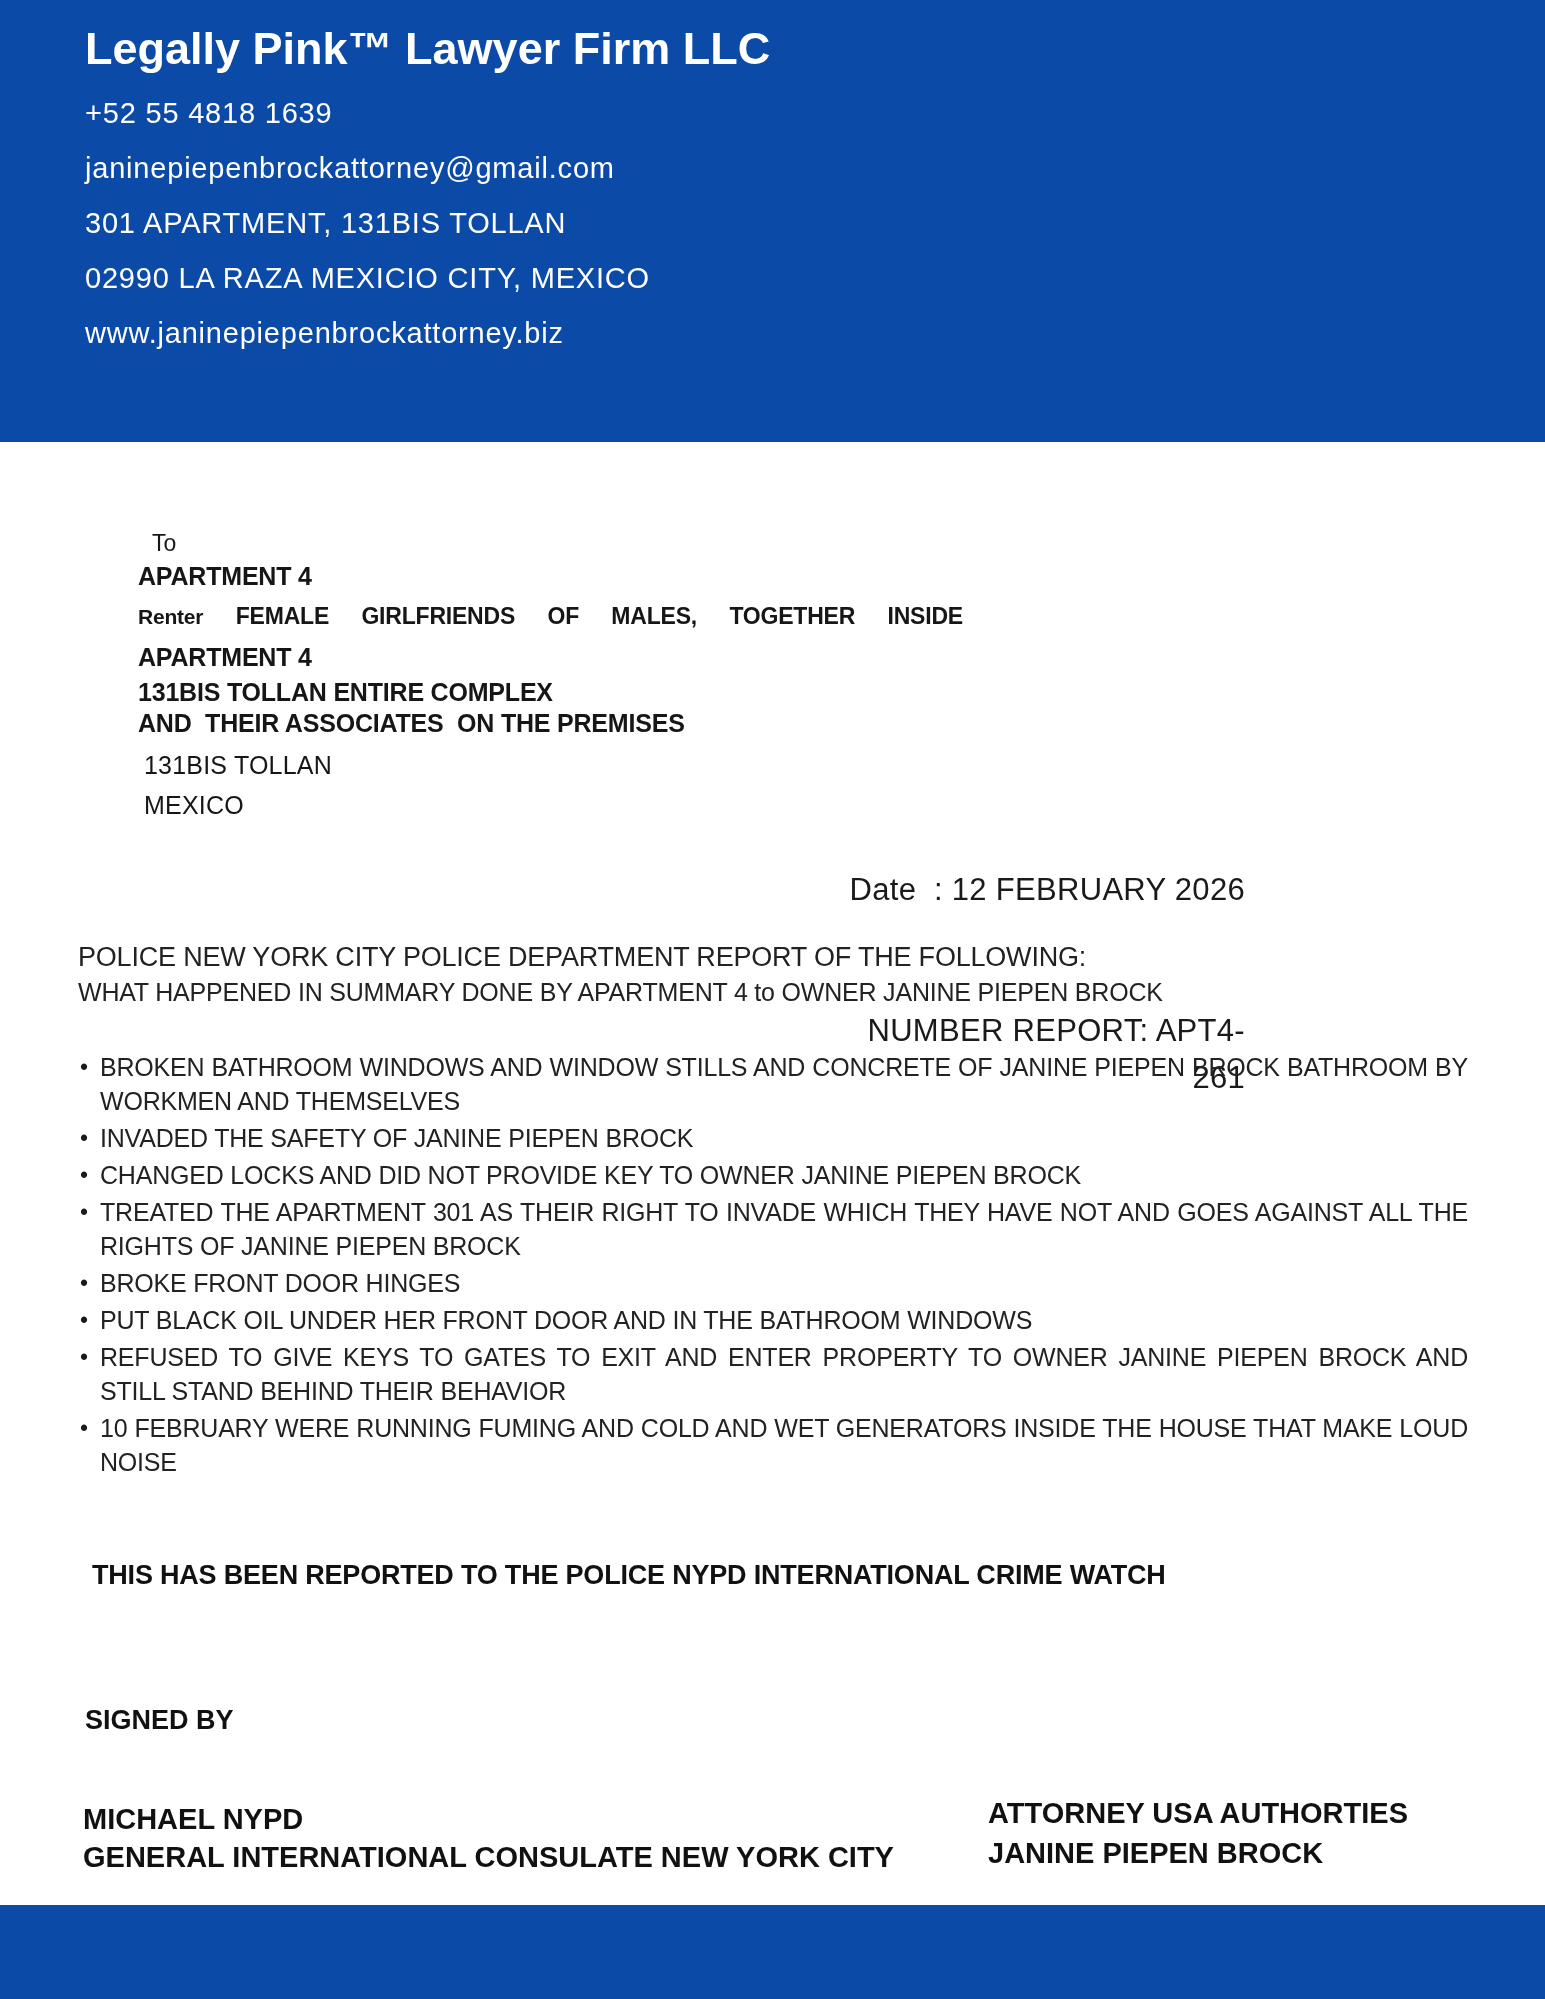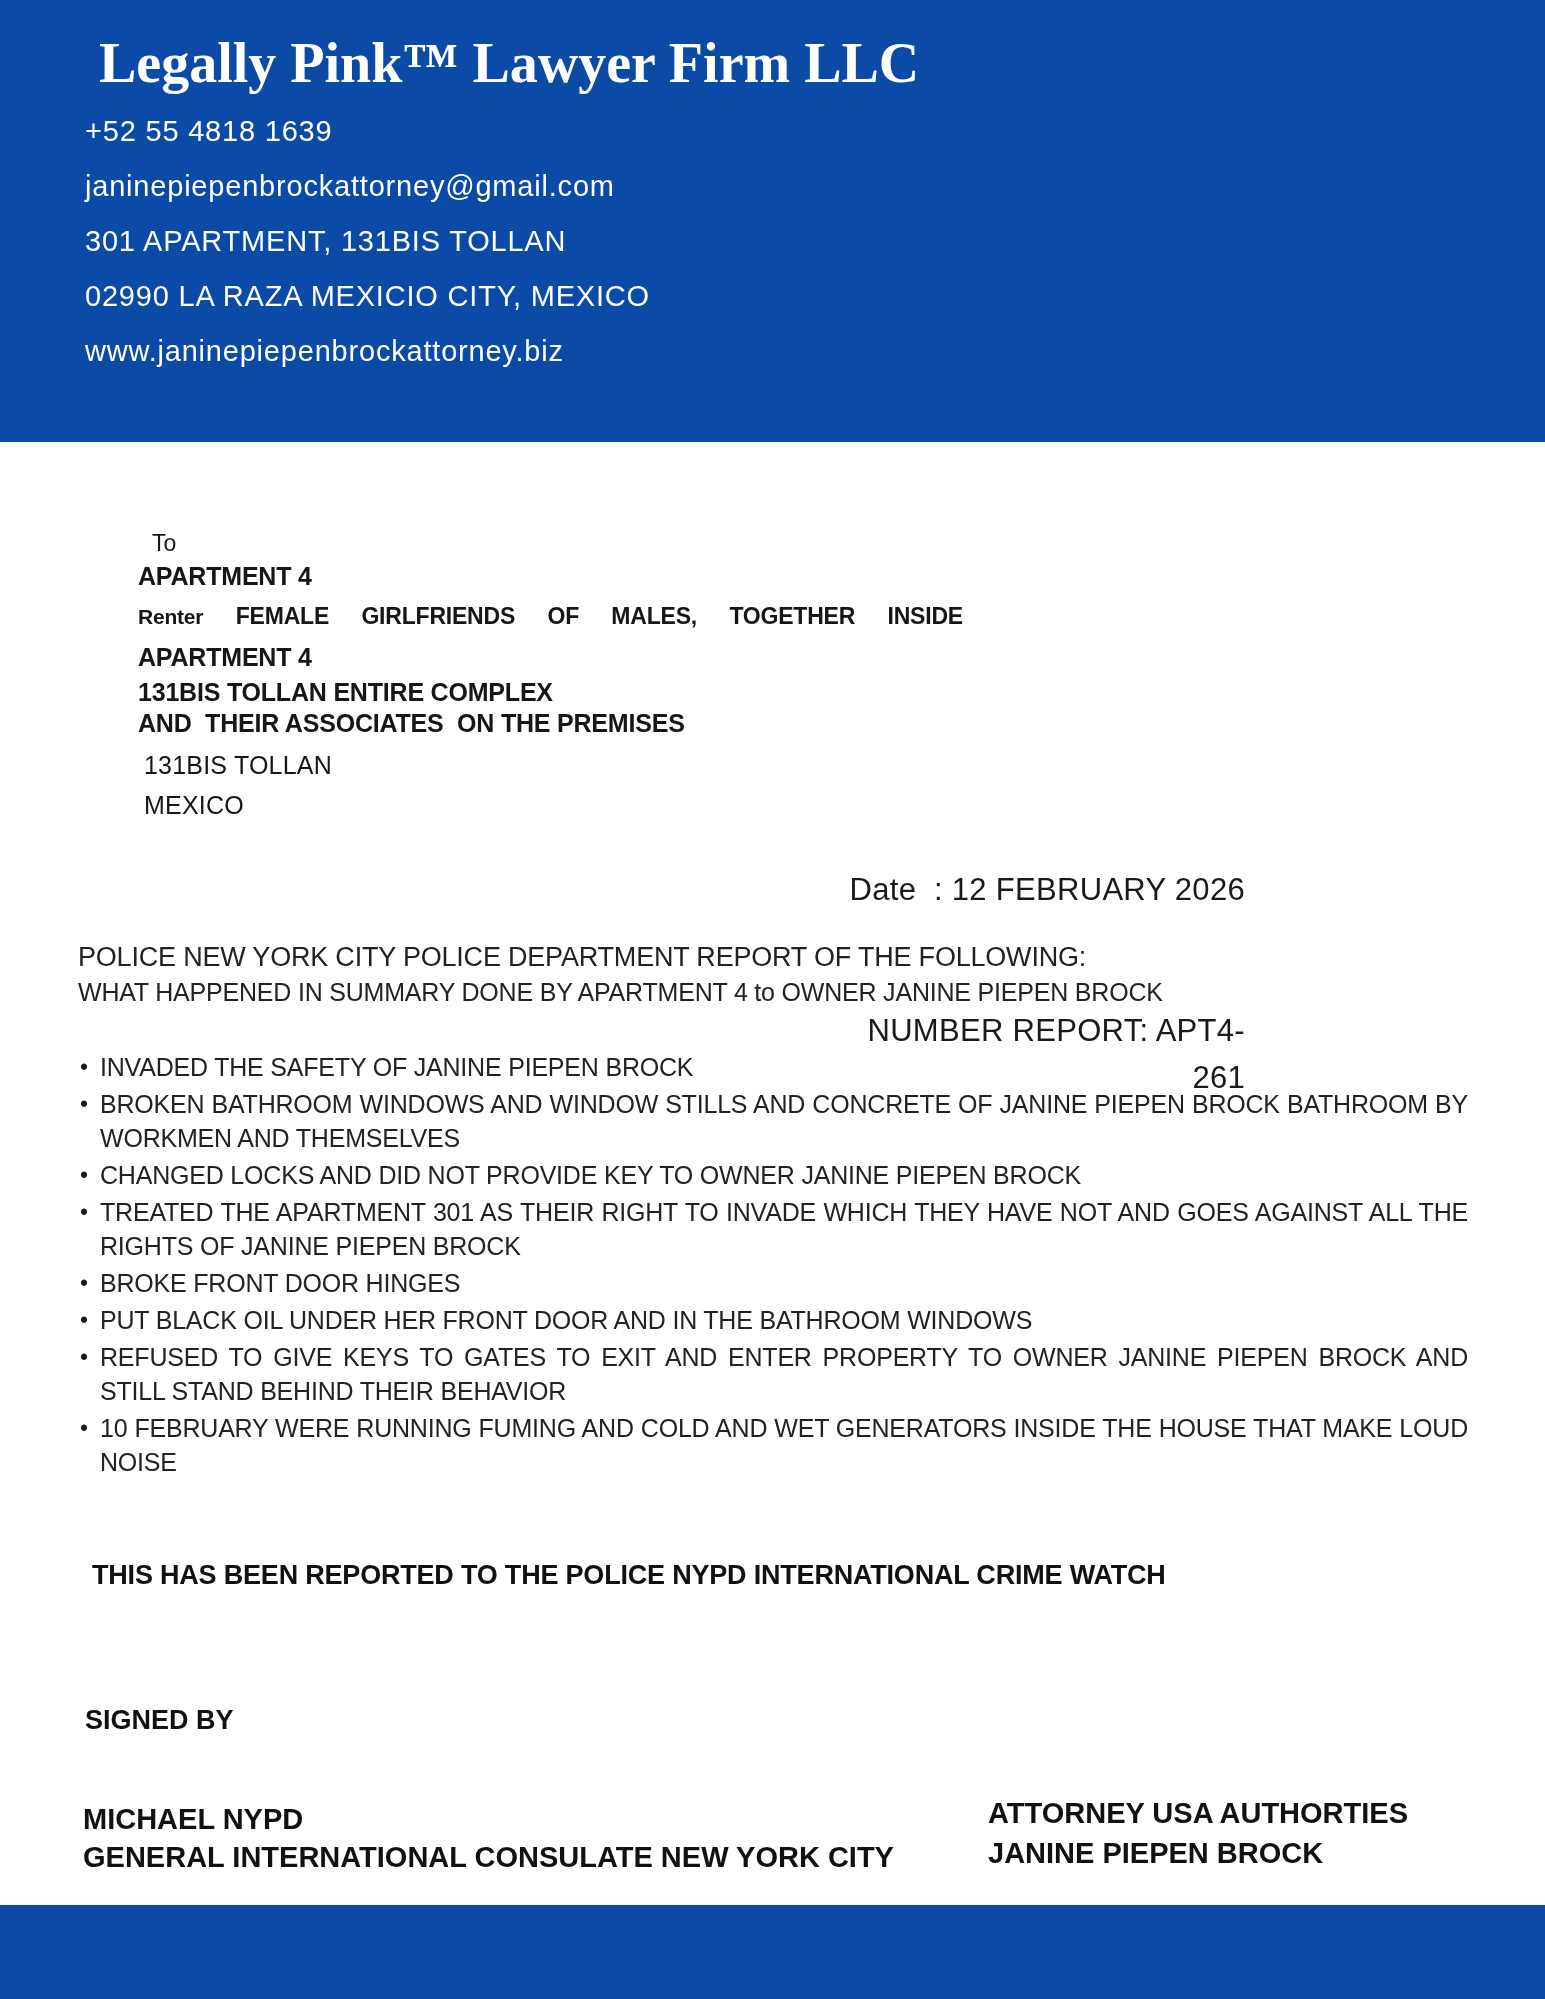--- a/index.html
+++ b/index.html
@@ -17,26 +17,25 @@
   
   .letterhead {
     position: absolute;
     top: 0; left: 0; right: 0;
     height: 442px;
     box-sizing: border-box;
     padding: 22px 40px 0 85px;
     color: #ffffff;
   }
   .firm-name {
-    margin: 14px;
-    font-size: 56px;
+    margin: 0;
+    font-size: 45px;
     font-weight: 700;
     line-height: 54px;
     letter-spacing: 0px;
-    font-family: Liberation Serif, serif;
   }
   .attorney-name {
     margin: 8px 0 0 0;
     font-size: 41px;
     font-weight: 700;
     line-height: 50px;
     letter-spacing: -0.5px;
   }
   .contact-block { margin-top: 10px; }
   .contact-line {
@@ -199,22 +198,22 @@
     <div>Date  : 12 FEBRUARY 2026</div>
     <div>NUMBER REPORT: APT4-261</div>
   </section>
 
   <section class="report-head">
     <div class="report-heading">POLICE NEW YORK CITY POLICE DEPARTMENT REPORT OF THE FOLLOWING:</div>
     <div class="report-subheading">WHAT HAPPENED IN SUMMARY DONE BY APARTMENT 4 to OWNER JANINE PIEPEN BROCK</div>
   </section>
 
   <ul class="report-list">
+    <li>BROKEN BATHROOM WINDOWS AND WINDOW STILLS AND CONCRETE OF JANINE PIEPEN BROCK BATHROOM BY WORKMEN AND THEMSELVES</li>
     <li>INVADED THE SAFETY OF JANINE PIEPEN BROCK</li>
-    <li>BROKEN BATHROOM WINDOWS AND WINDOW STILLS AND CONCRETE OF JANINE PIEPEN BROCK BATHROOM BY WORKMEN AND THEMSELVES</li>
     <li>CHANGED LOCKS AND DID NOT PROVIDE KEY TO OWNER JANINE PIEPEN BROCK</li>
     <li>TREATED THE APARTMENT 301 AS THEIR RIGHT TO INVADE WHICH THEY HAVE NOT AND GOES AGAINST ALL THE RIGHTS OF JANINE PIEPEN BROCK</li>
     <li>BROKE FRONT DOOR HINGES</li>
     <li>PUT BLACK OIL UNDER HER FRONT DOOR AND IN THE BATHROOM WINDOWS</li>
     <li>REFUSED TO GIVE KEYS TO GATES TO EXIT AND ENTER PROPERTY TO OWNER JANINE PIEPEN BROCK AND STILL STAND BEHIND THEIR BEHAVIOR</li>
     <li>10 FEBRUARY WERE RUNNING FUMING AND COLD AND WET GENERATORS INSIDE THE HOUSE THAT MAKE LOUD NOISE</li>
   </ul>
 
   <div class="reported-line">THIS HAS BEEN REPORTED TO THE POLICE NYPD INTERNATIONAL CRIME WATCH</div>
 

